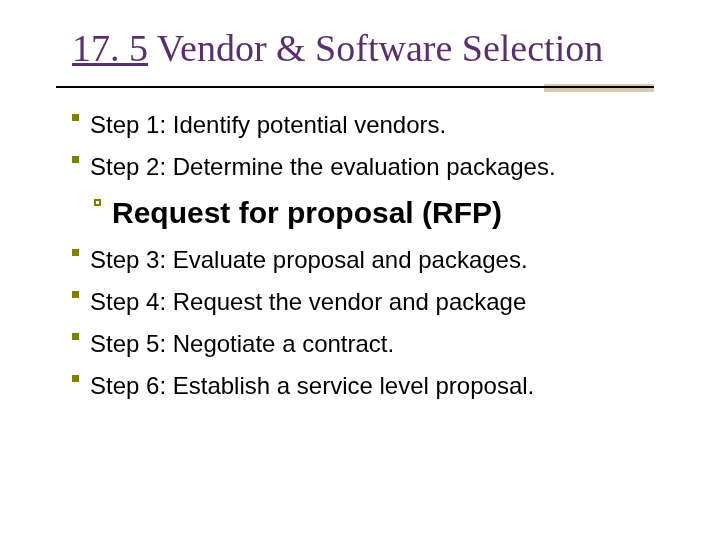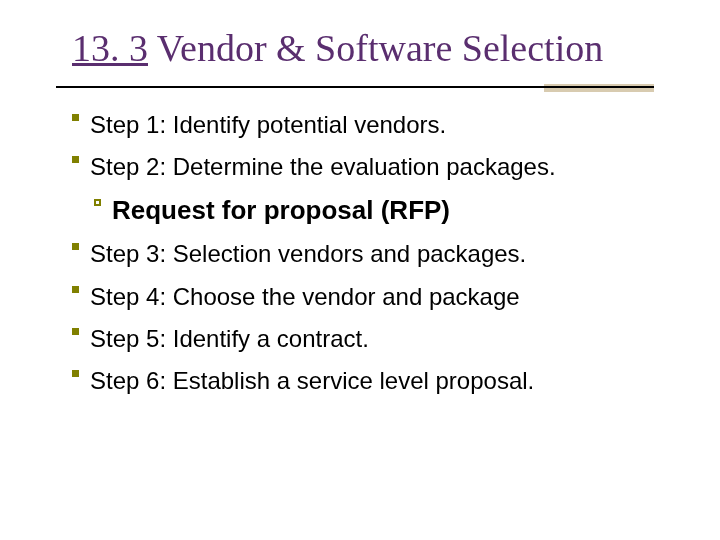--- a/index.html
+++ b/index.html
@@ -64,21 +64,21 @@
   }
   .line .bullet {
     position: absolute;
     left: 0;
     top: 6px;
     width: 7px;
     height: 7px;
     background: #808000; 
   }
   .sub {
-    font-size: 26px;
+    font-size: 30px;
     font-weight: bold;
     line-height: 1.4;
     margin: 4px 0 4px 0;
     padding-left: 40px;
     position: relative;
   }
   .sub .subbullet {
     position: absolute;
     left: 22px;
     top: 7px;
@@ -88,21 +88,21 @@
     border: 2px solid #808000;
     box-sizing: border-box;
   }
 </style>
 </head>
 <body>
 
 <div class="slide">
 
   <div class="title">
-    <span class="underline">13. 3</span><span> Vendor &amp; Software Selection</span>
+    <span class="underline">17. 5</span><span> Vendor &amp; Software Selection</span>
   </div>
 
   <div class="rule-wrap">
     <div class="rule-accent"></div>
     <div class="rule-main"></div>
   </div>
 
   <div class="body">
 
     <div class="line">
@@ -115,31 +115,31 @@
       <span>Step 2: Determine the evaluation packages.</span>
     </div>
 
     <div class="sub">
       <span class="subbullet"></span>
       <span>Request for proposal (RFP)</span>
     </div>
 
     <div class="line">
       <span class="bullet"></span>
-      <span>Step 3: Selection vendors and packages.</span>
+      <span>Step 3: Evaluate proposal and packages.</span>
     </div>
 
     <div class="line">
       <span class="bullet"></span>
-      <span>Step 4: Choose the vendor and package</span>
+      <span>Step 4: Request the vendor and package</span>
     </div>
 
     <div class="line">
       <span class="bullet"></span>
-      <span>Step 5: Identify a contract.</span>
+      <span>Step 5: Negotiate a contract.</span>
     </div>
 
     <div class="line">
       <span class="bullet"></span>
       <span>Step 6: Establish a service level proposal.</span>
     </div>
 
   </div>
 </div>
 

